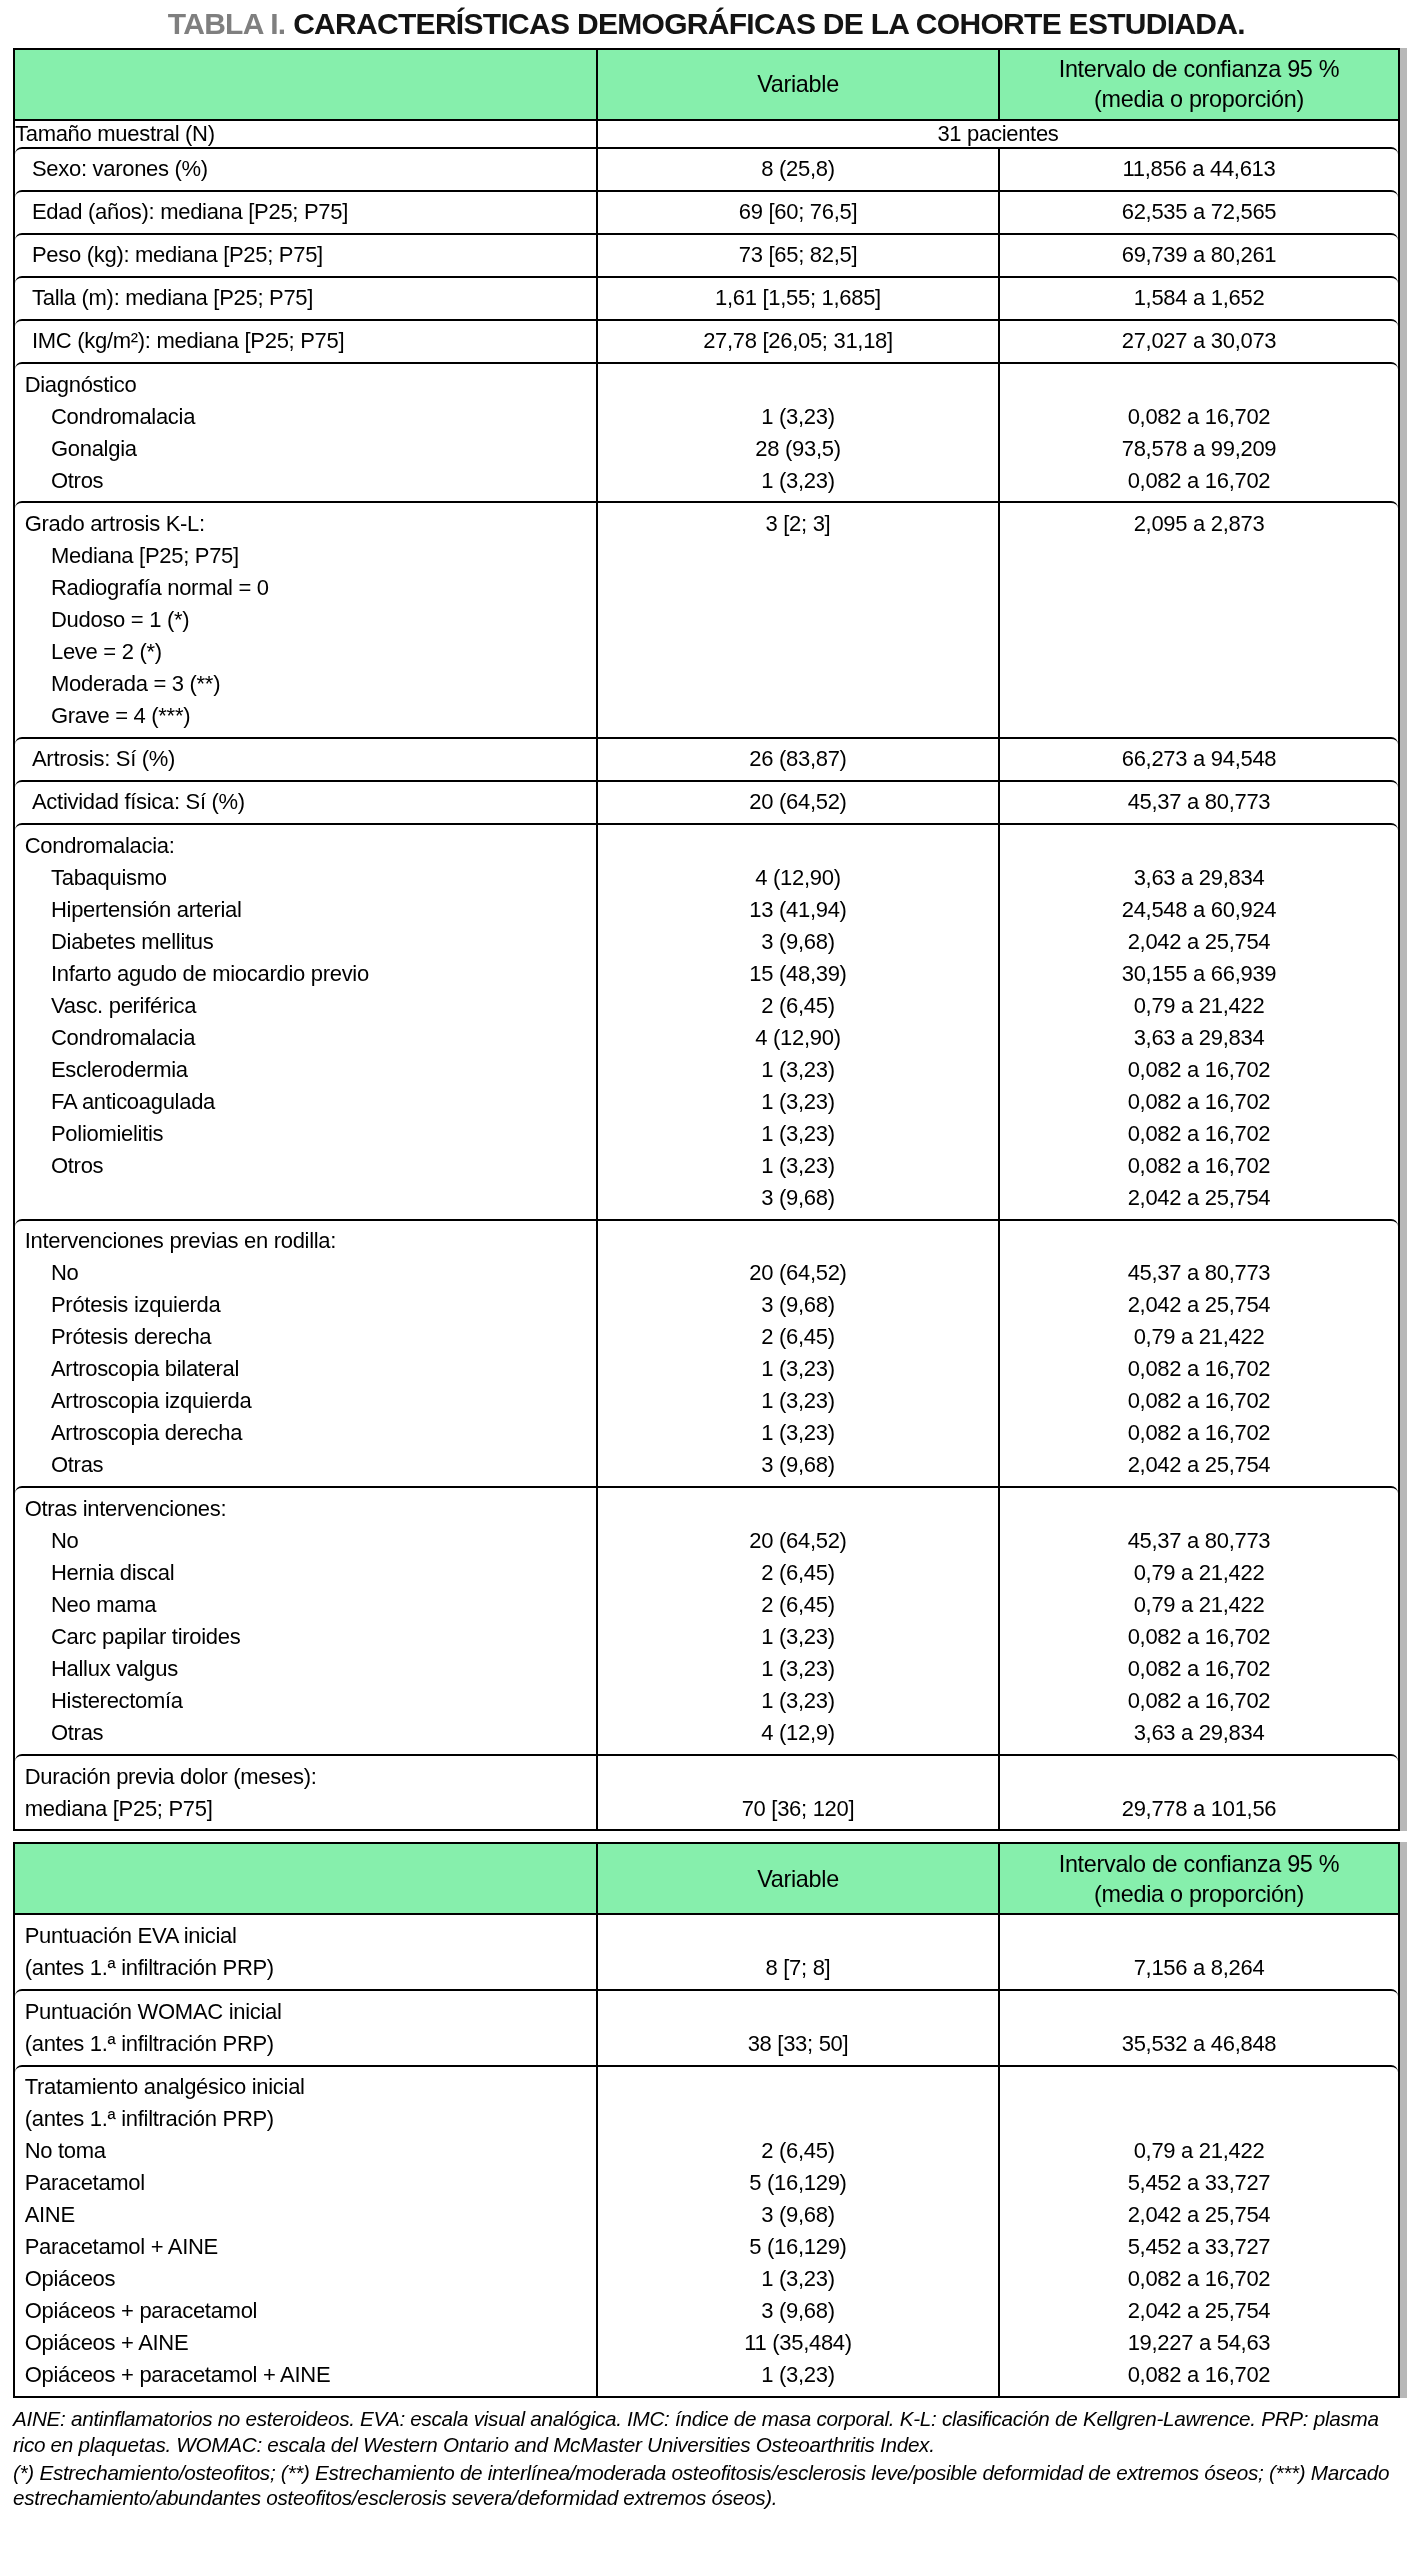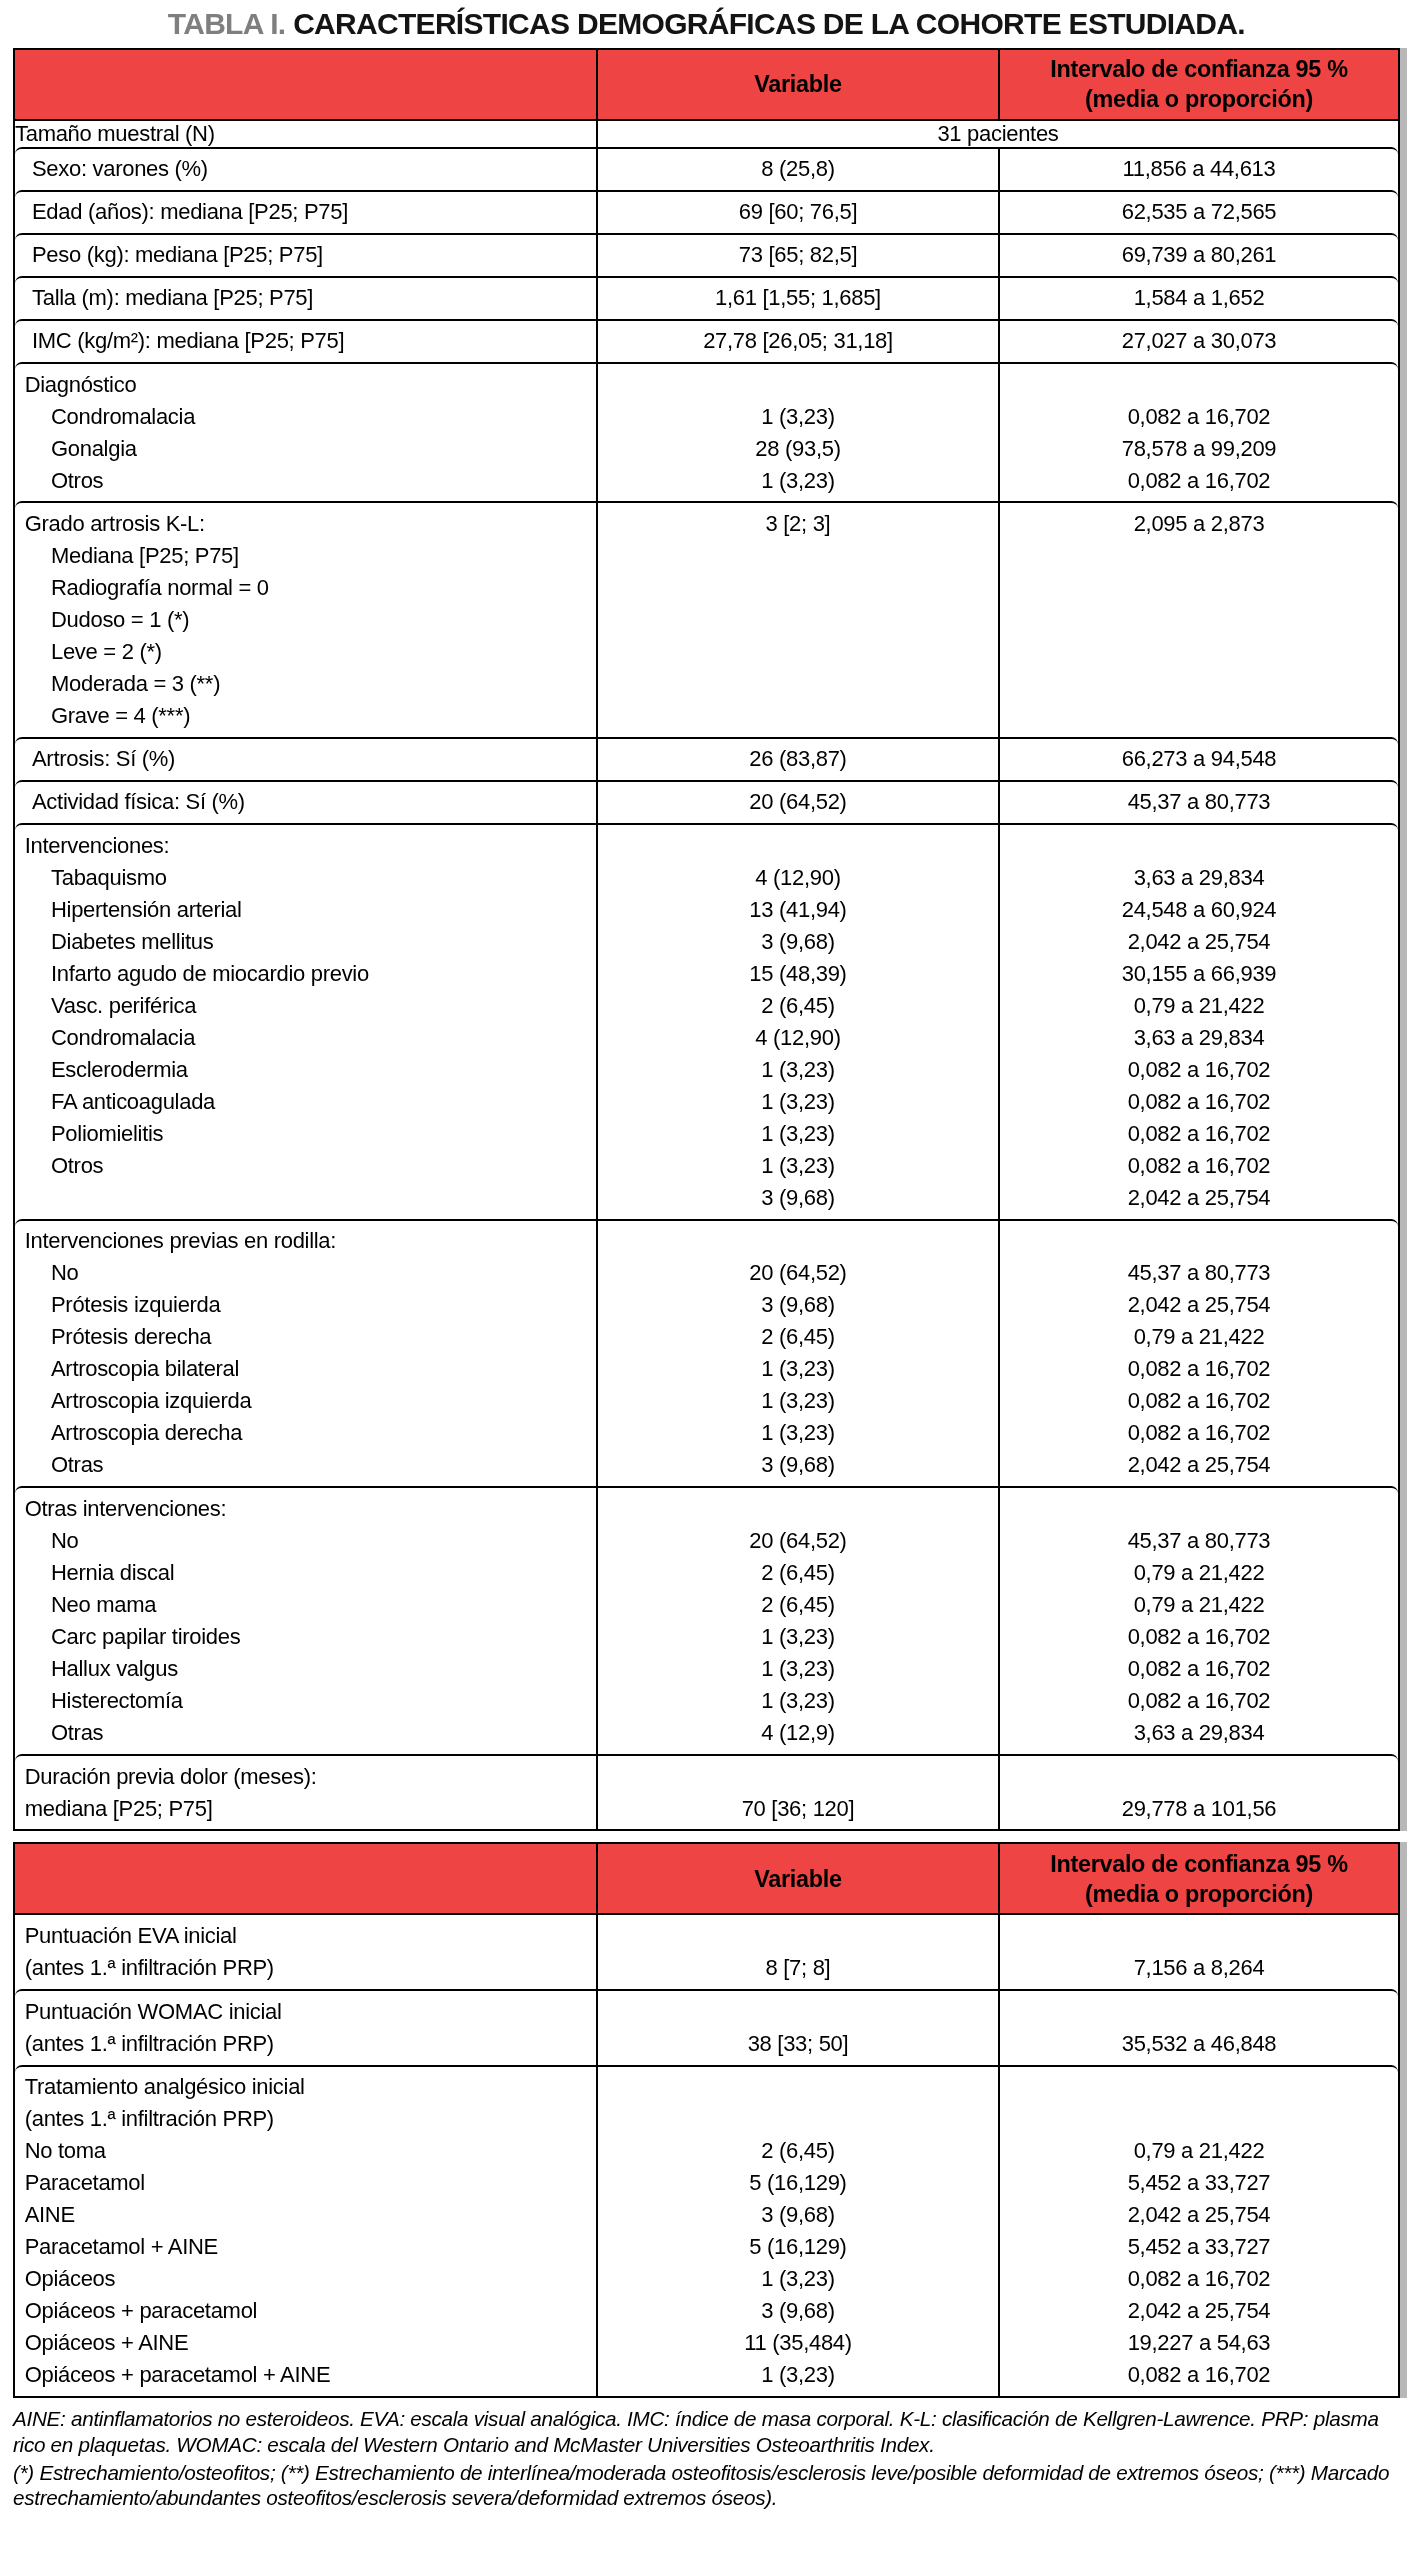--- a/index.html
+++ b/index.html
@@ -21,22 +21,22 @@
   
   .tbl {
     width:1383px; background:#fff;
     border:2.1px solid #000;
     box-shadow:7.6px 0 0 #b8b8b8;
   }
   .tbl-2 { margin-top:11px; }
 
   .thead {
     display:grid; grid-template-columns:581px 402px 1fr;
-    background:#ef4444; border-bottom:2.8px solid #000;
-    min-height:69px; font-weight:bold; font-size:23.4px;
+    background:#86efac; border-bottom:2.8px solid #000;
+    min-height:69px; font-weight:normal; font-size:23.4px;
   }
   .thead .hc {
     display:flex; flex-direction:column; justify-content:center;
     text-align:center; line-height:30px; padding:2.8px 0;
   }
   .thead .hc + .hc { border-left:2.1px solid #000; }
 
   
   .row {
     display:grid; grid-template-columns:581px 402px 1fr;
@@ -170,21 +170,21 @@
           <div class="cell val">26 (83,87)</div>
           <div class="cell ci">66,273 a 94,548</div>
         </div>
         <div class="row simple">
           <div class="cell lbl">Actividad física: Sí (%)</div>
           <div class="cell val">20 (64,52)</div>
           <div class="cell ci">45,37 a 80,773</div>
         </div>
         <div class="row block">
           <div class="cell lbl">
-            <div class="line">Intervenciones:</div>
+            <div class="line">Condromalacia:</div>
             <div class="line ind">Tabaquismo</div>
             <div class="line ind">Hipertensión arterial</div>
             <div class="line ind">Diabetes mellitus</div>
             <div class="line ind">Infarto agudo de miocardio previo</div>
             <div class="line ind">Vasc. periférica</div>
             <div class="line ind">Condromalacia</div>
             <div class="line ind">Esclerodermia</div>
             <div class="line ind">FA anticoagulada</div>
             <div class="line ind">Poliomielitis</div>
             <div class="line ind">Otros</div>

